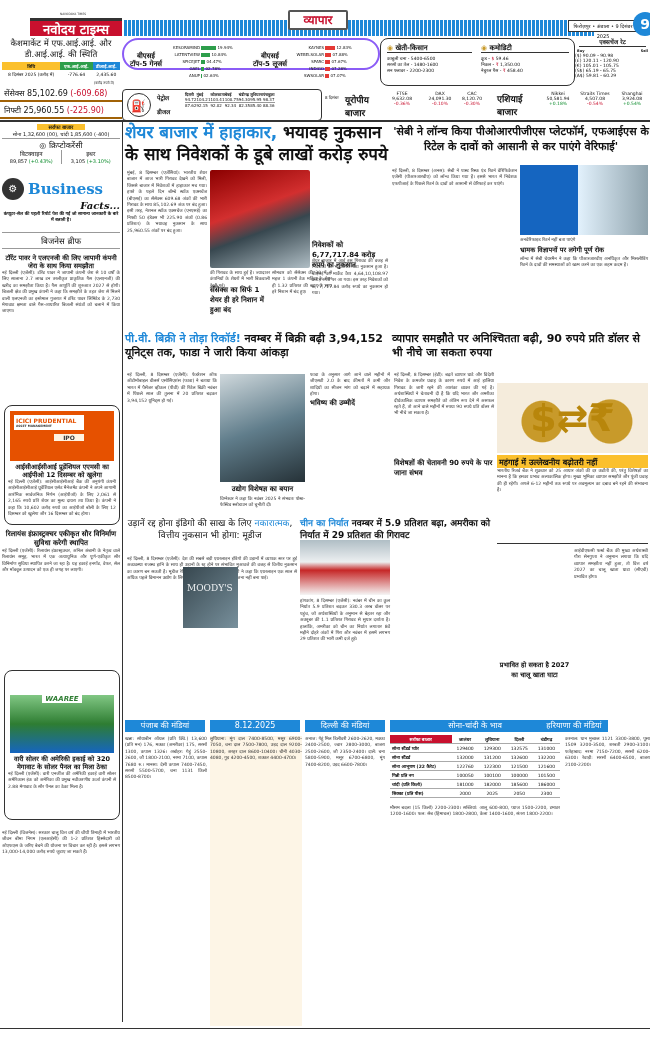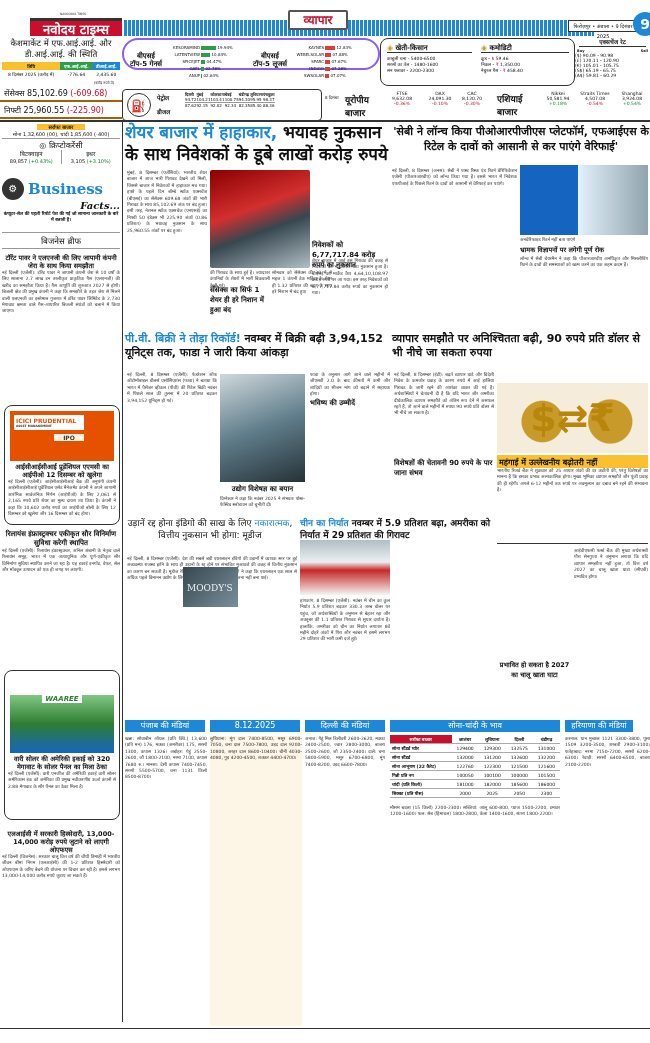--- a/index.html
+++ b/index.html
@@ -34,21 +34,21 @@
 .rule{height:1px;background:#333}
 .main-head{left:125px;top:121px;width:265px;font-size:17px;font-weight:bold;line-height:22px;color:#1e88d8}
 .main-head span{color:#111}
 .sebi-head{left:392px;top:124px;width:258px;font-size:11px;font-weight:bold;line-height:15px;text-align:center}
 .txt{font-size:4.5px;line-height:6.4px;color:#333;text-align:justify}
 .img{background:#555}
 .stockimg{left:210px;top:170px;width:100px;height:98px;background:linear-gradient(160deg,#8b0000,#d32f2f 40%,#37474f 60%,#b0bec5);border-radius:2px}
 .sebiimg{left:520px;top:165px;width:128px;height:70px;background:linear-gradient(90deg,#1565c0 0 45%,#e3f2fd 45%,#90a4ae)}
 .carimg{left:220px;top:374px;width:85px;height:108px;background:linear-gradient(160deg,#cfd8dc,#607d8b 50%,#263238)}
 .rupeeimg{left:497px;top:383px;width:151px;height:70px;background:radial-gradient(circle at 30% 55%,#c89a2a 0 18%,transparent 19%),radial-gradient(circle at 75% 55%,#c89a2a 0 18%,transparent 19%),#f5ecdc}
-.moodyimg{left:183px;top:567px;width:55px;height:40px;background:linear-gradient(135deg,#37474f,#78909c)}
+.moodyimg{left:183px;top:567px;width:55px;height:61px;background:linear-gradient(135deg,#37474f,#78909c)}
 .chinaimg{left:300px;top:540px;width:90px;height:55px;background:linear-gradient(180deg,#b0bec5,#eceff1 40%,#c62828 55%,#f5f5f5)}
 .ad{border:1px solid #333;border-radius:8px;padding:3px}
 .adimg{background:#e65100;height:50px;margin:2px}
 .solarimg{background:linear-gradient(180deg,#81c784,#2e7d32 50%,#1565c0);height:58px;margin:2px}
 .bluebar{height:12px;background:#1e88d8;color:#fff;font-size:8px;text-align:center;line-height:12px}
 .goldtbl{border-collapse:collapse;font-size:4.5px;width:100%}
 .goldtbl td,.goldtbl th{padding:1px 2px;border-bottom:1px solid #aaa;text-align:center}
 .goldtbl th{background:#fff;font-weight:bold}
 .goldtbl td:first-child{text-align:left;font-weight:bold}
 .bold8{font-size:8px;font-weight:bold;line-height:10px}
@@ -260,21 +260,20 @@
 
 <div class="abs ad" style="left:4px;top:670px;width:116px;height:150px">
   <div class="solarimg">
       <div style="margin:21px auto;width:40px;background:#fff;color:#2e7d32;font-size:7px;font-weight:bold;font-style:italic;text-align:center">WAAREE</div>
     </div>
   <div class="subhead">वारी सोलर की अमेरिकी इकाई को 320 मेगावाट के सोलर पैनल का मिला ठेका</div>
   <div class="txt">नई दिल्ली (एजेंसी): वारी एनर्जीज की अमेरिकी इकाई वारी सोलर अमेरिकास इंक को अमेरिका की प्रमुख नवीकरणीय ऊर्जा कंपनी से 2.88 मेगावाट के सौर पैनल का ठेका मिला है।</div>
 </div>
 
 <div class="abs" style="left:2px;top:830px;width:118px">
-  <div class="subhead">एलआईसी में सरकारी हिस्सेदारी, 13,000-14,000 करोड़ रुपये जुटाने को लाएगी ओएफएस</div>
   <div class="txt">नई दिल्ली (विजनेस): सरकार चालू वित्त वर्ष की चौथी तिमाही में भारतीय जीवन बीमा निगम (एलआईसी) की 1-2 प्रतिशत हिस्सेदारी को ओएफएस के जरिए बेचने की योजना पर विचार कर रही है। इससे लगभग 13,000-14,000 करोड़ रुपये जुटाए जा सकते हैं।</div>
 </div>
 
 <div class="vl" style="left:122px;top:122px;height:900px"></div>
 
 <div class="abs main-head">
   <span style="color:#1e88d8">शेयर बाजार में हाहाकार,</span> <span>भयावह नुकसान के साथ निवेशकों के डूबे लाखों करोड़ रुपये</span>
 </div>
 <div class="abs txt" style="left:127px;top:170px;width:80px">मुंबई, 8 दिसम्बर (एजेंसियां): भारतीय शेयर बाजार में आज भारी गिरावट देखने को मिली, जिससे बाजार में निवेशकों में हाहाकार मच गया। हफ्ते के पहले दिन बॉम्बे स्टॉक एक्सचेंज (बीएसई) का सेंसेक्स 609.68 अंकों की भारी गिरावट के साथ 85,102.69 अंक पर बंद हुआ। इसी तरह, नेशनल स्टॉक एक्सचेंज (एनएसई) का निफ्टी 50 इंडेक्स भी 225.90 अंकों (0.86 प्रतिशत) के भयावह नुकसान के साथ 25,960.55 अंकों पर बंद हुआ।</div>
 <div class="abs img stockimg"></div>
@@ -324,21 +323,21 @@
 <div class="abs" style="left:300px;top:517px;width:195px;font-size:9px;font-weight:bold;line-height:12px">
   <span style="color:#1e88d8">चीन का निर्यात</span> <span>नवम्बर में 5.9 प्रतिशत बढ़ा, अमरीका को निर्यात में 29 प्रतिशत की गिरावट</span>
 </div>
 <div class="abs img chinaimg"></div>
 <div class="abs txt" style="left:300px;top:598px;width:90px">हांगकांग, 8 दिसम्बर (एजेंसी): नवंबर में चीन का कुल निर्यात 5.9 प्रतिशत बढ़कर 330.3 अरब डॉलर पर पहुंच, जो अर्थशास्त्रियों के अनुमान से बेहतर रहा और अक्तूबर की 1.1 प्रतिशत गिरावट से सुधार दर्शाता है। हालांकि, अमरीका को चीन का निर्यात लगातार 8वें महीने दोहरे अंकों में गिरा और नवंबर में इसमें लगभग 29 प्रतिशत की भारी कमी दर्ज हुई।</div>
 
 <div class="abs bluebar" style="left:125px;top:720px;width:80px">पंजाब की मंडियां</div>
 <div class="abs bluebar" style="left:210px;top:720px;width:90px">8.12.2025</div>
 <div class="abs bluebar" style="left:305px;top:720px;width:80px">दिल्ली की मंडियां</div>
 <div class="abs bluebar" style="left:390px;top:720px;width:170px">सोना-चांदी के भाव</div>
-<div class="abs bluebar" style="left:565px;top:720px;width:68px">हरियाणा की मंडियां</div>
+<div class="abs bluebar" style="left:540px;top:720px;width:68px">हरियाणा की मंडियां</div>
 
 <div class="abs txt" style="left:125px;top:736px;width:82px;height:290px;overflow:hidden">खन्ना: सोयाबीन ऑयल (प्रति क्विं.) 13,600 (प्रति मन) 176, मक्का (अमरीका) 175, सरसों 1300, कपास 1326। अबोहर: गेहूं 2550-2600, जौ 1800-2100, नरमा 7100, कपास 7680 रु.। मानसा: देसी कपास 7400-7450, सरसों 5500-5700, चना 1131 किलो 8500-8700।</div>
 <div class="abs txt" style="left:210px;top:736px;width:92px;height:290px;overflow:hidden;background:#fdf5e6">लुधियाना: मूंग दाल 7400-8500, मसूर 6900-7050, चना दाल 7500-7800, उड़द दाल 9200-10800, अरहर दाल 8600-10400। चीनी 4030-4080, गुड़ 4200-4500, शक्कर 4400-4700।</div>
 <div class="abs txt" style="left:305px;top:736px;width:80px;height:290px;overflow:hidden">अनाज: गेहूं मिल डिलीवरी 2600-2620, मक्का 2400-2500, ज्वार 2800-3000, बाजरा 2500-2600, जौ 2350-2400। दालें: चना 5800-5900, मसूर 6700-6800, मूंग 7400-8200, उड़द 6600-7800।</div>
 
 <div class="abs" style="left:390px;top:735px;width:170px">
   <table class="goldtbl">
     <tbody>
         <tr>
       <th style="background:#c8102e;color:#fff">सर्राफा बाजार</th>

